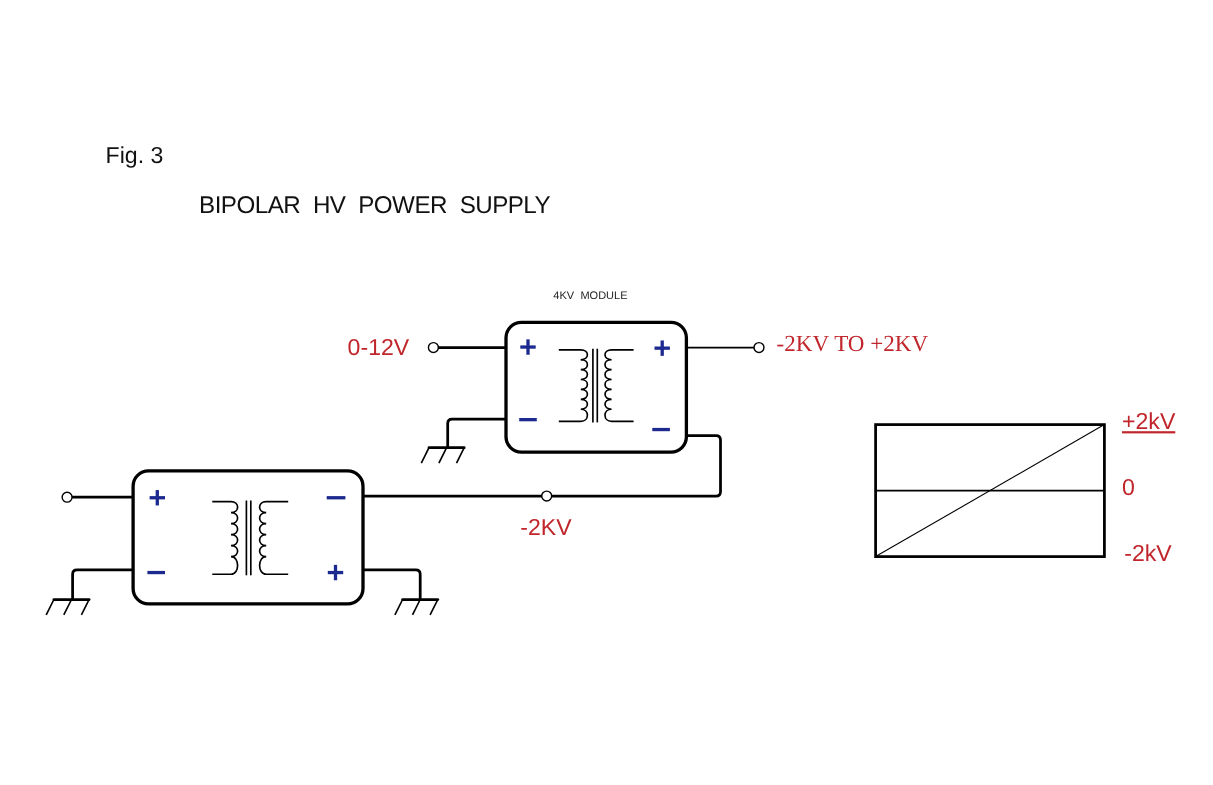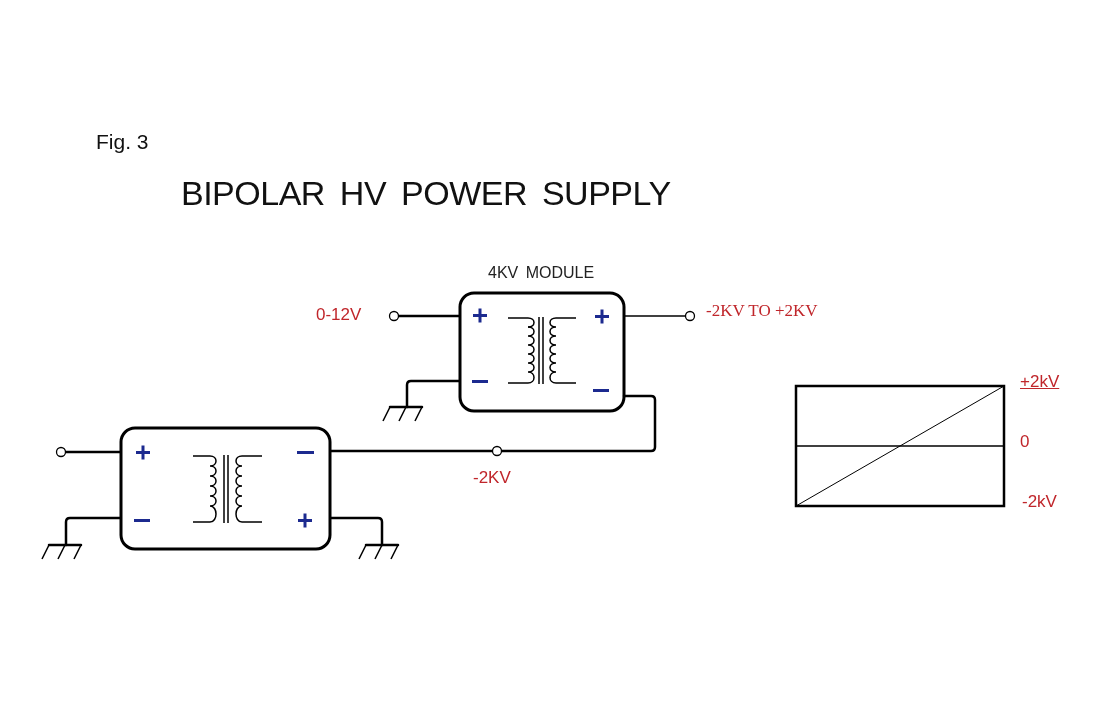--- a/index.html
+++ b/index.html
@@ -1,21 +1,21 @@
 <!DOCTYPE html>
 <html><head>
   <meta charset="utf-8">
   <style>
     html, body { margin: 0; padding: 0; background: #ffffff; }
     body { width: 1103px; height: 714px; position: relative; overflow: hidden; font-family: "Liberation Sans", sans-serif; }
     .txt { position: absolute; white-space: nowrap; line-height: 1; }
     #fig-label { left: 96px; top: 131px; font-size: 21px; color: #111; }
-    #title { left: 181px; top: 176px; font-size: 34px; color: #111; letter-spacing: -0.5px; word-spacing: 6px; }
-    #module-label { left: 488px; top: 265px; font-size: 16px; color: #222; word-spacing: 3px; }
-    .red { color: #c0262b; font-size: 17px; }
+    #title { left: 181px; top: 176px; font-size: 22px; color: #111; letter-spacing: -0.5px; word-spacing: 6px; }
+    #module-label { left: 503px; top: 265px; font-size: 10px; color: #222; word-spacing: 3px; }
+    .red { color: #c0262b; font-size: 21px; }
     #in-label { left: 316px; top: 306px; }
     #out-label { left: 706px; top: 302px; font-family: Liberation Serif, serif; }
     #mid-label { left: 473px; top: 469px; }
     #g-top { left: 1020px; top: 373px; text-decoration: underline; }
     #g-mid { left: 1020px; top: 433px; }
     #g-bot { left: 1022px; top: 493px; }
     svg#diagram { position: absolute; left: 0; top: 0; }
     .wire { stroke: #000; stroke-width: 2.5; fill: none; stroke-linecap: round; stroke-linejoin: round; }
     .thin { stroke: #000; stroke-width: 1.5; fill: none; }
     .box { stroke: #000; stroke-width: 3; fill: #fff; }

